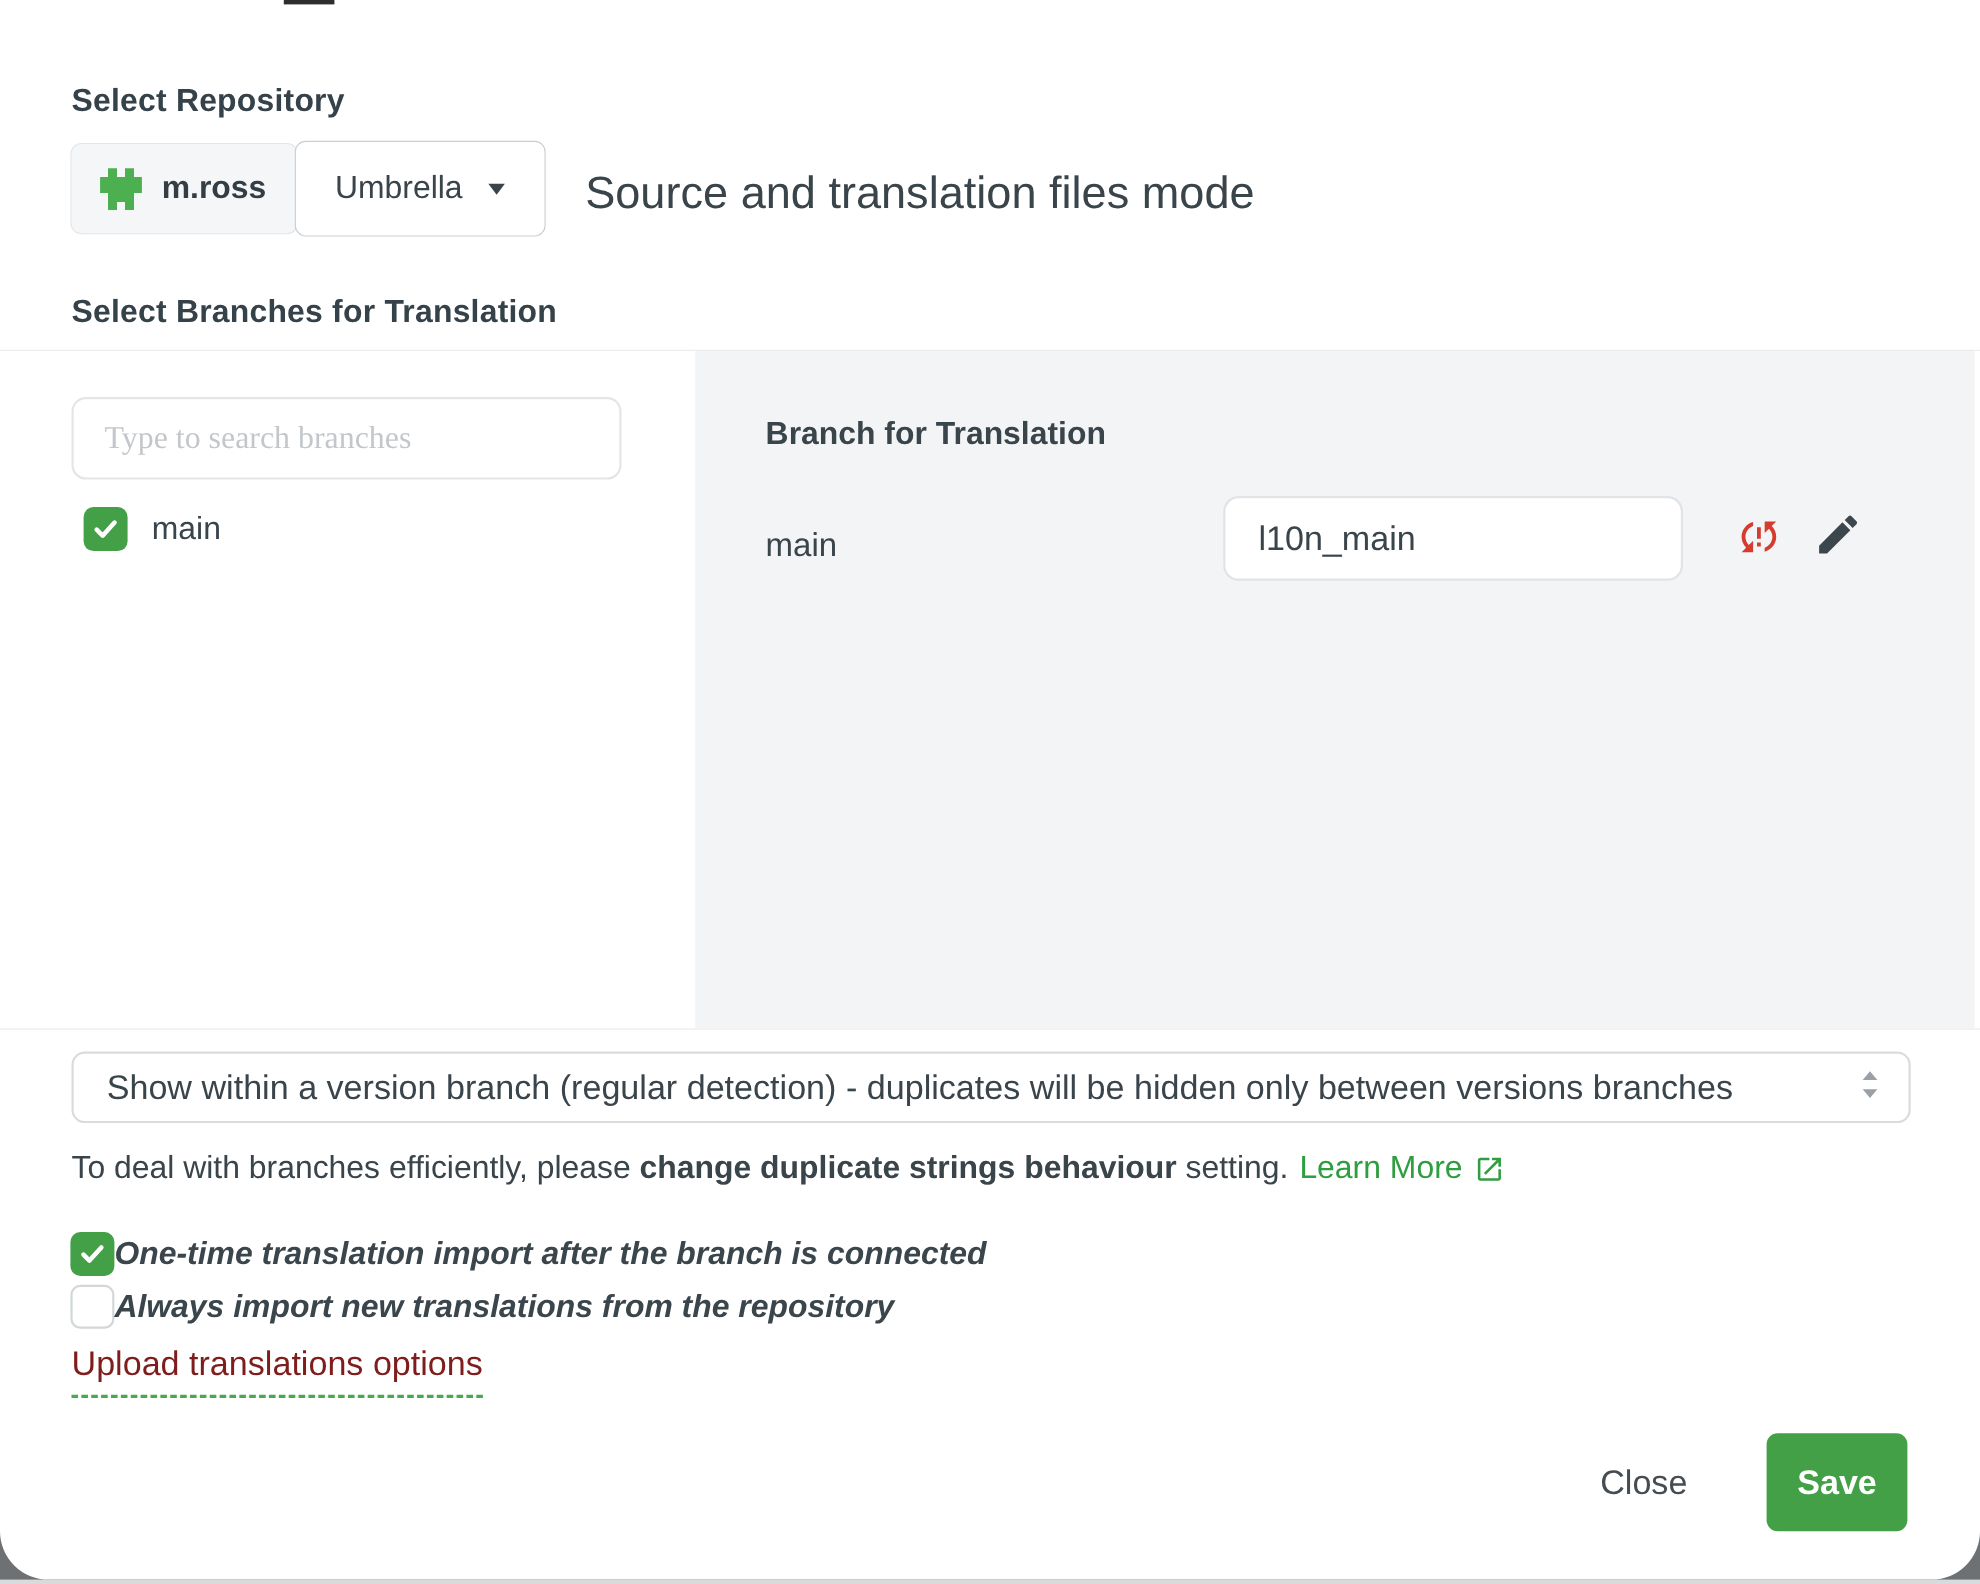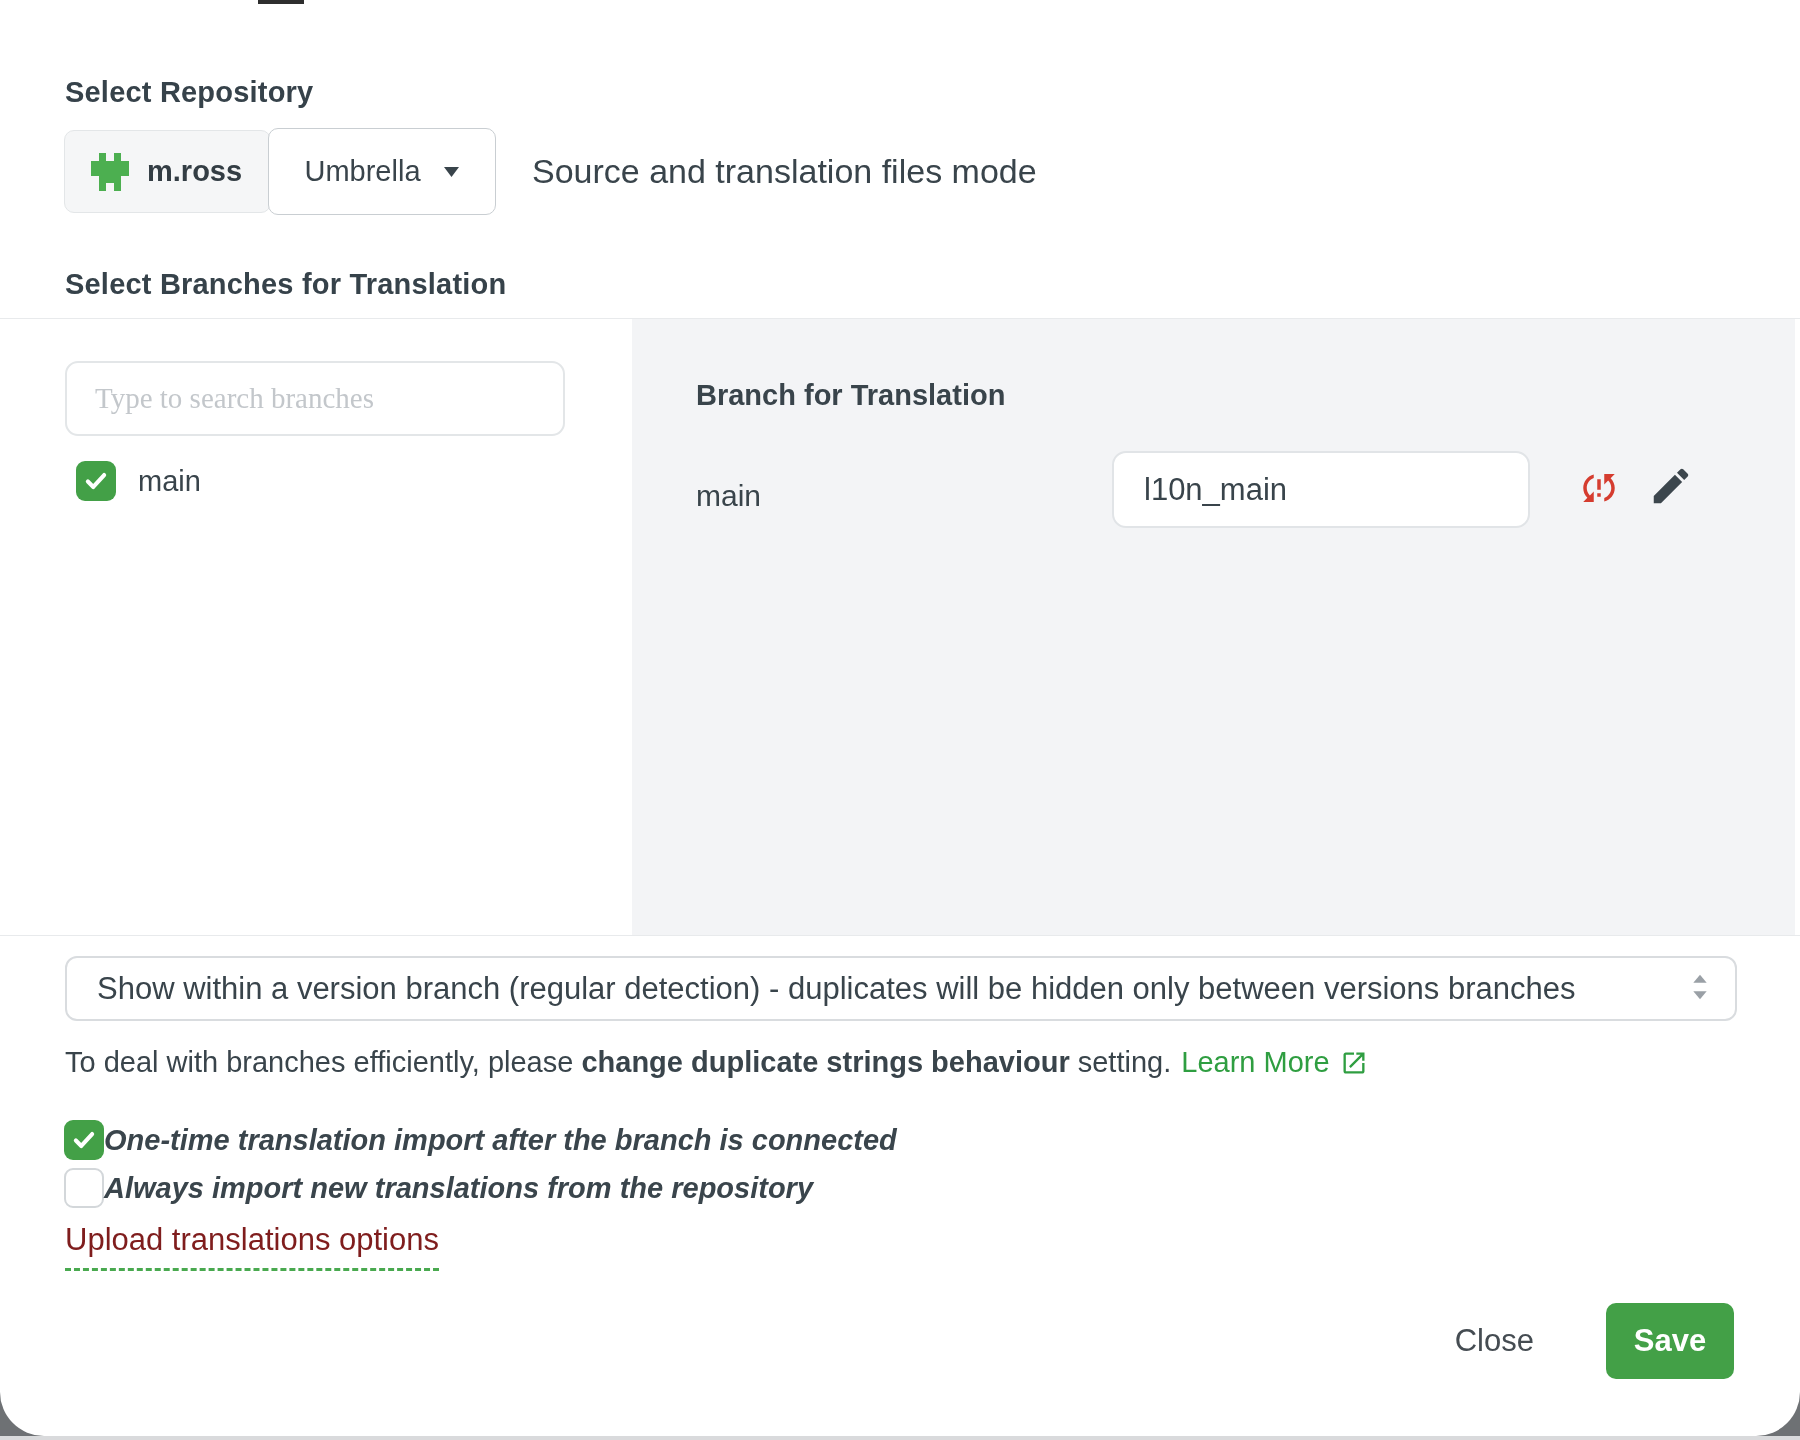--- a/index.html
+++ b/index.html
@@ -40,21 +40,21 @@
   .identicon { width:38px; height:38px; display:block; }
 
   .repo-select {
     position:absolute; left:268px; top:128px; width:228px; height:87px;
     background:#ffffff; border:1px solid #c9ced2; border-radius:10px;
     display:flex; align-items:center; justify-content:center; gap:22px;
     cursor:pointer;
   }
   .repo-select .val { font-size:29px; color:#39444b; }
 
-  .mode-text { position:absolute; left:532px; top:152px; font-size:34px; color:#39444b; }
+  .mode-text { position:absolute; left:532px; top:152px; font-size:41px; color:#39444b; }
 
   .panels {
     position:absolute; left:0; top:318px; width:1800px; height:618px;
     border-top:1px solid #e8eaec; border-bottom:1px solid #e8eaec;
     background:#ffffff;
   }
   .panel-right {
     position:absolute; left:632px; top:0; width:1163px; height:100%;
     background:#f3f4f6;
   }
@@ -119,21 +119,21 @@
   .upload-link {
     position:absolute; left:65px; top:1222px;
     font-size:31px; color:#7f1d1d; cursor:pointer;
     padding-bottom:10px; border-bottom:3px dashed #49a94f;
     display:inline-block;
   }
 
   .footer { position:absolute; top:1303px; right:66px; display:flex; align-items:center; gap:72px; }
   .btn-close { background:none; border:none; font-family:"Liberation Sans", sans-serif; font-size:31px; font-weight:500; color:#454c52; cursor:pointer; }
   .btn-save {
-    width:128px; height:76px; border:none; border-radius:10px;
+    width:128px; height:89px; border:none; border-radius:10px;
     background:#43a047; color:#ffffff; font-family:"Liberation Sans", sans-serif;
     font-size:31px; font-weight:700; cursor:pointer;
   }
 </style>
 </head>
 <body>
 
 <div class="backdrop"></div>
 
 <div class="modal">

